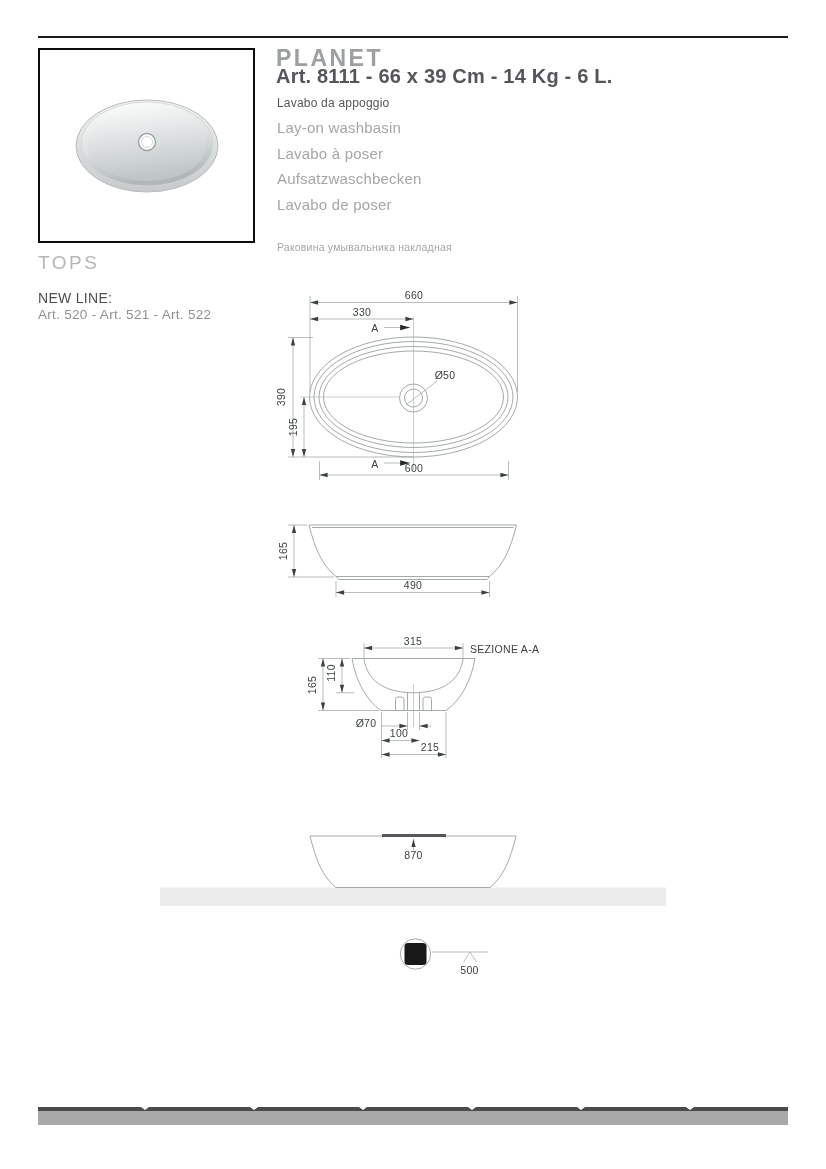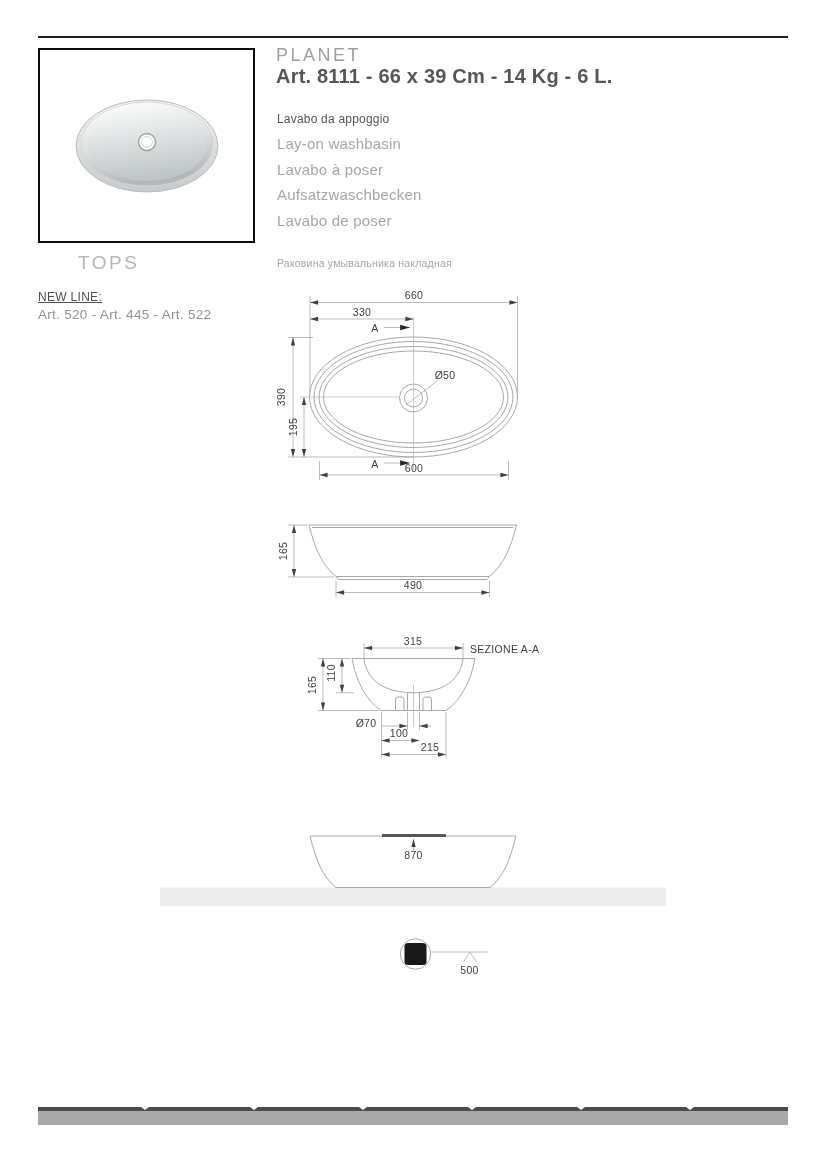--- a/index.html
+++ b/index.html
@@ -1,27 +1,27 @@
 <!DOCTYPE html>
 <html><head>
 <meta charset="utf-8">
 <style>
   html,body{margin:0;padding:0;background:#ffffff;}
   #sheet{position:relative;width:826px;height:1169px;background:#fff;overflow:hidden;
          font-family:"Liberation Sans",sans-serif;}
   .top-rule{position:absolute;left:38px;top:36px;width:750px;height:2px;background:#1d1d1d;}
   .product-box{position:absolute;left:38px;top:48px;width:213px;height:191px;border:2px solid #0d0d0d;background:#fff;}
-  .title{position:absolute;left:276px;top:45px;font-size:18px;letter-spacing:2.5px;color:#9da0a2;font-weight:400;}
+  .title{position:absolute;left:276px;top:45px;font-size:23px;letter-spacing:2.5px;color:#9da0a2;font-weight:700;}
   .subtitle{position:absolute;left:276px;top:65px;font-size:20px;color:#55565a;font-weight:700;letter-spacing:0.2px;}
-  .descs{position:absolute;left:277px;top:112px;}
+  .descs{position:absolute;left:277px;top:96px;}
   .desc{color:#a4a6a8;font-size:15px;margin-bottom:8.5px;letter-spacing:0.2px;}
   .desc.primary{color:#55565a;font-size:12px;margin-bottom:9px;}
   .desc.ru{font-size:10.5px;margin-top:28px;}
-  .series-title{position:absolute;left:38px;top:252px;font-size:19px;letter-spacing:2.5px;color:#b5b6b8;margin-left:40px;}
-  .newline-label{position:absolute;left:38px;top:290px;font-size:12px;color:#4e4f53;letter-spacing:0.3px;text-decoration:underline;}
+  .series-title{position:absolute;left:38px;top:252px;font-size:19px;letter-spacing:2.5px;color:#b5b6b8;}
+  .newline-label{position:absolute;left:38px;top:290px;font-size:14px;color:#4e4f53;letter-spacing:0.3px;}
   .newline-arts{position:absolute;left:38px;top:307px;font-size:13.5px;color:#8f9193;letter-spacing:0.3px;}
   .drawings-svg{position:absolute;left:0;top:280px;}
   .footer-bar{position:absolute;left:38px;top:1107px;width:750px;height:18px;}
   .footer-dark{position:absolute;left:0;top:0;width:750px;height:4px;background:#4b4b4b;}
   .footer-gray{position:absolute;left:0;top:4px;width:750px;height:14px;background:#a9a9a9;}
   .notch{position:absolute;top:0;width:0;height:0;border-left:4px solid transparent;
          border-right:4px solid transparent;border-top:3.5px solid #ffffff;}
   svg text{font-family:"Liberation Sans",sans-serif;font-size:10.5px;fill:#3c4244;letter-spacing:0.3px;}
   svg .obj{stroke:#9aa0a0;stroke-width:0.9;fill:none;}
   svg .dim{stroke:#9aa0a0;stroke-width:0.7;fill:none;}
@@ -67,21 +67,21 @@
     <div class="desc primary">Lavabo da appoggio</div>
     <div class="desc">Lay-on washbasin</div>
     <div class="desc">Lavabo à poser</div>
     <div class="desc">Aufsatzwaschbecken</div>
     <div class="desc">Lavabo de poser</div>
     <div class="desc ru">Раковина умывальника накладная</div>
   </div>
 
   <div class="series-title">TOPS</div>
   <div class="newline-label">NEW LINE:</div>
-  <div class="newline-arts">Art. 520 - Art. 445 - Art. 522</div>
+  <div class="newline-arts">Art. 520 - Art. 521 - Art. 522</div>
 
   <svg class="drawings-svg" width="826" height="720" viewBox="0 280 826 720">
     <defs>
       <marker id="arr" viewBox="0 0 10 6" refX="9.5" refY="3" markerWidth="9" markerHeight="5.4" orient="auto-start-reverse" markerUnits="userSpaceOnUse">
         <path d="M0.5,0.6 L9.5,3 L0.5,5.4 Z" fill="#3c4244"></path>
       </marker>
       <marker id="arrA" viewBox="0 0 10 6" refX="9.5" refY="3" markerWidth="11" markerHeight="6.6" orient="auto-start-reverse" markerUnits="userSpaceOnUse">
         <path d="M0.5,0.4 L9.5,3 L0.5,5.6 Z" fill="#26292b"></path>
       </marker>
     </defs>

